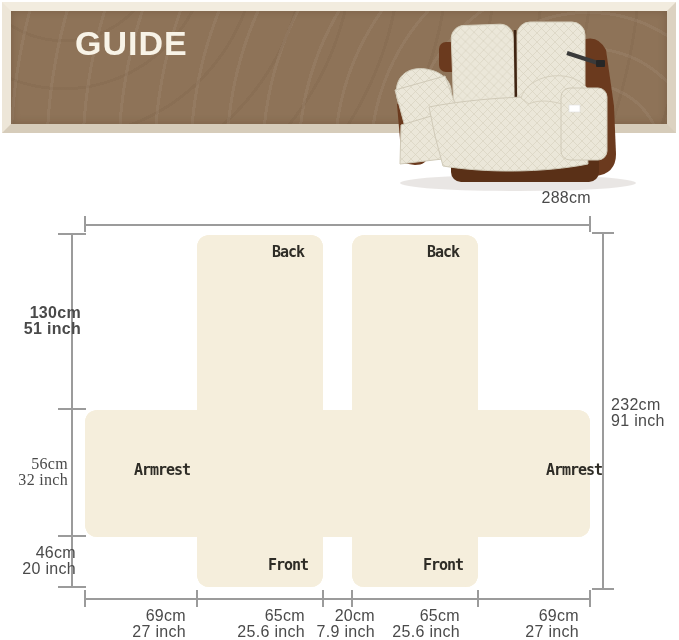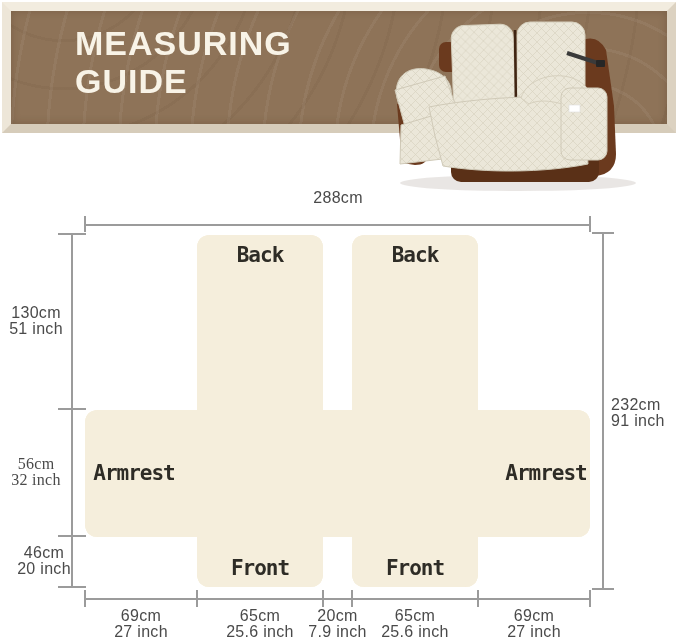--- a/index.html
+++ b/index.html
@@ -19,44 +19,44 @@
                 font-size:34px;line-height:38px;letter-spacing:1px;}
 
   
   .sofa{position:absolute;left:393px;top:6px;width:286px;height:186px;z-index:5;}
 
   
   .cross{position:absolute;left:85px;top:235px;width:505px;height:352px;z-index:2;}
 
   .panel-label{position:absolute;z-index:3;text-align:center;color:#2e2c26;
                font-family:"DejaVu Sans Mono",monospace;font-weight:bold;
-               font-size:21px;letter-spacing:-1px;}
+               font-size:15px;letter-spacing:-1px;padding-left:28px;}
   .lbl-back-left{left:197px;top:243px;width:126px;}
   .lbl-back-right{left:352px;top:243px;width:126px;}
   .lbl-front-left{left:197px;top:556px;width:126px;}
   .lbl-front-right{left:352px;top:556px;width:126px;}
   .lbl-armrest-left{left:88px;top:461px;width:92px;}
   .lbl-armrest-right{left:500px;top:461px;width:92px;}
 
   
   .dim{position:absolute;background:#9b9b9b;z-index:2;}
   .dim-label{position:absolute;z-index:3;color:#4a4a4a;font-size:16px;line-height:15.5px;
-             letter-spacing:.3px;text-align:center;}
+             letter-spacing:.3px;text-align:right;}
 
   .line-top{left:85px;top:224px;width:506px;height:2px;}
   .tick-top-l{left:84px;top:216px;width:2px;height:16px;}
   .tick-top-r{left:589px;top:216px;width:2px;height:16px;}
   .label-top{left:85px;top:190px;width:506px;}
 
   .line-left{left:71px;top:234px;width:2px;height:354px;}
   .tick-l0{left:58px;top:233px;width:28px;height:2px;}
   .tick-l1{left:58px;top:408px;width:28px;height:2px;}
   .tick-l2{left:58px;top:535px;width:28px;height:2px;}
   .tick-l3{left:58px;top:586px;width:28px;height:2px;}
-  .label-left-0{left:4px;top:305px;width:64px;}
+  .label-left-0{left:17px;top:305px;width:64px;font-weight:bold;}
   .label-left-1{left:4px;top:456px;width:64px;font-family:Liberation Serif, serif;}
   .label-left-2{left:12px;top:545px;width:64px;}
 
   .line-right{left:602px;top:233px;width:2px;height:357px;}
   .tick-r0{left:592px;top:232px;width:22px;height:2px;}
   .tick-r1{left:592px;top:588px;width:22px;height:2px;}
   .label-right{left:611px;top:397px;width:70px;text-align:left;}
 
   .line-bottom{left:85px;top:598px;width:506px;height:2px;}
   .tick-b0{left:84px;top:590px;width:2px;height:17px;}
@@ -72,21 +72,20 @@
   .label-bottom-4{left:489px;top:608px;width:90px;}
 </style>
 </head>
 <body>
 
 <div class="stage">
 
   <div class="banner">
     <div class="banner-inner"></div>
     <div class="banner-title">
-      <div>MEASURING</div>
       <div>GUIDE</div>
     </div>
   </div>
 
   <svg class="sofa" viewBox="0 0 286 186">
     <defs>
       <pattern id="quilt" width="9" height="9" patternUnits="userSpaceOnUse">
         <rect width="9" height="9" fill="#ebe7d9"></rect>
         <path d="M0,0 L9,9 M9,0 L0,9" stroke="#d8d2c0" stroke-width="0.7" fill="none"></path>
       </pattern>

